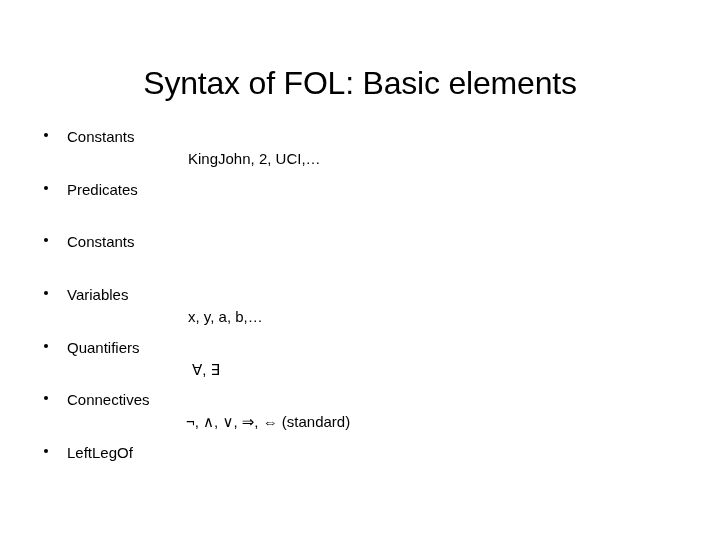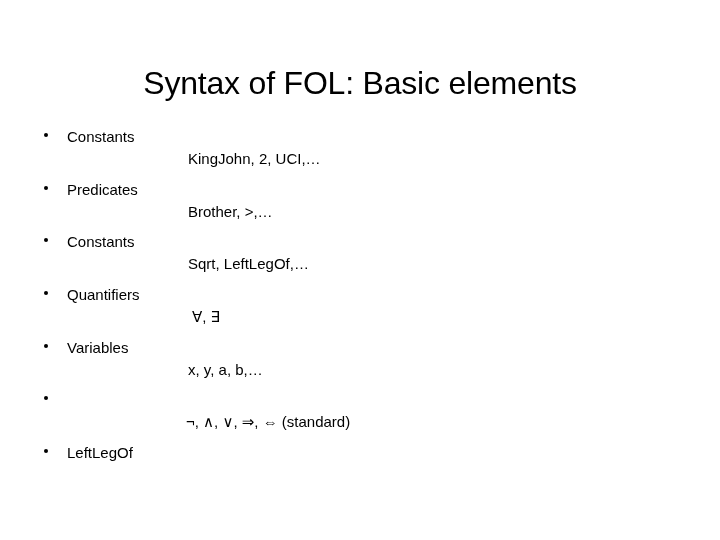--- a/index.html
+++ b/index.html
@@ -88,43 +88,42 @@
 
     <li class="bullet-row">
       <span class="bullet-marker"></span>
       <span class="bullet-label">Constants</span>
       <span class="bullet-value sym">KingJohn, 2, UCI,…</span>
     </li>
 
     <li class="bullet-row">
       <span class="bullet-marker"></span>
       <span class="bullet-label">Predicates</span>
-      <span class="bullet-value sym">Brother, &gt;,…</span>
     </li>
 
     <li class="bullet-row">
       <span class="bullet-marker"></span>
       <span class="bullet-label">Constants</span>
-      <span class="bullet-value sym">Sqrt, LeftLegOf,…</span>
+    </li>
+
+    <li class="bullet-row">
+      <span class="bullet-marker"></span>
+      <span class="bullet-label">Variables</span>
+      <span class="bullet-value sym">x, y, a, b,…</span>
     </li>
 
     <li class="bullet-row wide-label">
       <span class="bullet-marker"></span>
       <span class="bullet-label">Quantifiers</span>
       <span class="bullet-value sym">∀, ∃</span>
     </li>
 
-    <li class="bullet-row">
-      <span class="bullet-marker"></span>
-      <span class="bullet-label">Variables</span>
-      <span class="bullet-value sym">x, y, a, b,…</span>
-    </li>
-
     <li class="bullet-row widest-label">
       <span class="bullet-marker"></span>
+      <span class="bullet-label">Connectives</span>
       <span class="bullet-value sym">¬, ∧, ∨, ⇒, ⇔ (standard)</span>
     </li>
 
     <li class="bullet-row">
       <span class="bullet-marker"></span>
       <span class="bullet-label">LeftLegOf</span>
     </li>
 
   </ul>
 

